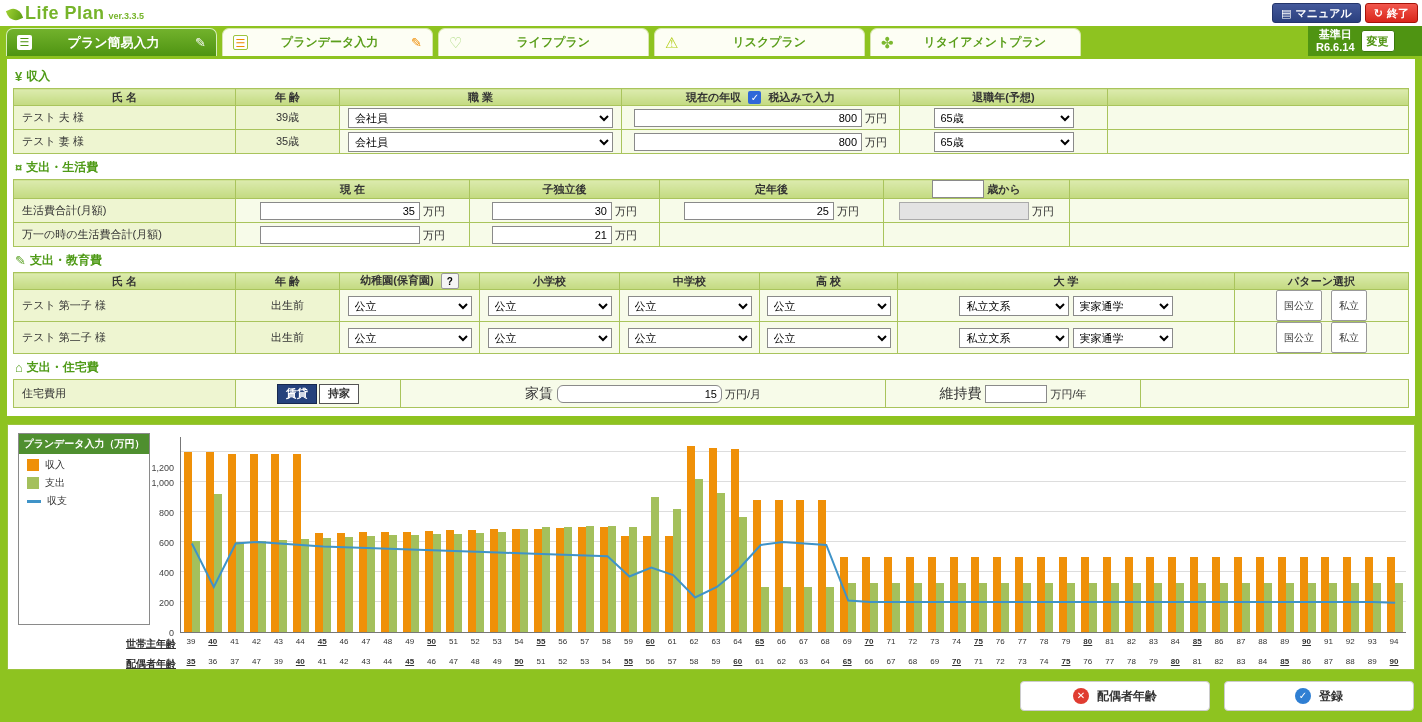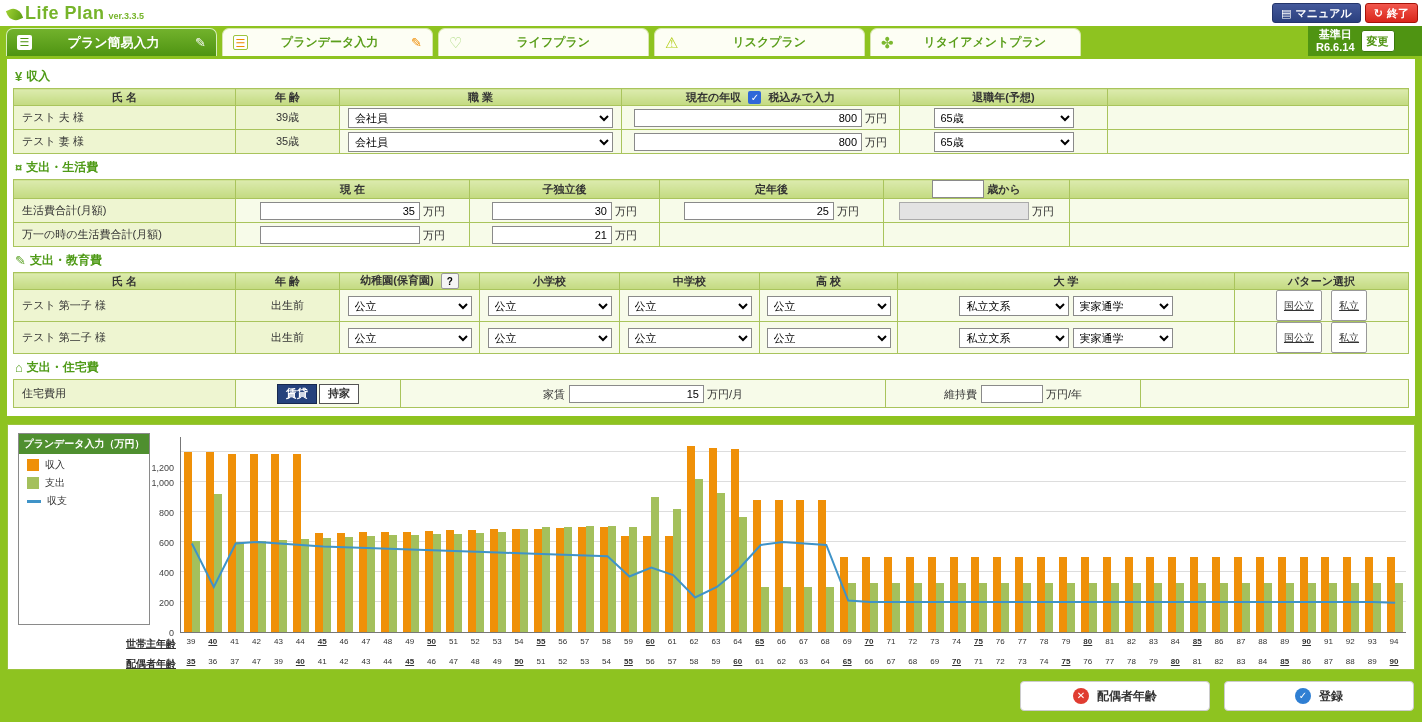--- a/index.html
+++ b/index.html
@@ -58,25 +58,25 @@
   .cell-ctl   { background:#f7fbe9; text-align:center; }
   select { height:20px; font-size:11px; border:1px solid #8a8a8a; background:#fff; padding:0 2px; }
   input[type=text] { height:18px; font-size:11px; border:1px solid #8a8a8a; text-align:right; padding:0 4px; background:#fff; }
   input[disabled] { background:#e3e3e3; border-color:#aaa; }
   .unit { font-size:11px; margin-left:3px; }
   .chk { display:inline-block; width:13px; height:13px; background:#2f67d8; border-radius:2px; color:#fff;
          font-size:10px; line-height:13px; text-align:center; vertical-align:middle; margin:0 4px; cursor:pointer; }
   .help-btn { width:18px; height:16px; background:#f5f5f5; border:1px solid #999; border-radius:2px; font-size:10px;
               font-weight:bold; cursor:pointer; margin-left:4px; vertical-align:middle; }
   .pat-btn { height:31px; background:#fff; border:1px solid #999; border-radius:2px; font-size:10px; cursor:pointer;
-             text-decoration:underline; margin:0 3px; padding:0 7px; color:#333; }
+             margin:0 3px; padding:0 7px; color:#333; }
   .tgl { height:20px; border:1px solid #555; font-size:11px; font-weight:bold; cursor:pointer; padding:0 8px; }
   .tgl-on  { background:#25427c; color:#fff; border-color:#17294f; }
   .tgl-off { background:#fff; color:#333; margin-left:2px; }
-  .inline-lab { font-size:11px; margin-right:4px; }
+  .inline-lab { font-size:14px; margin-right:4px; }
 
   
   .chart-panel { position:relative; margin:8px 7px 0; height:246px; background:#fff; border:1px solid #9cc43e; }
   .legend-box { position:absolute; left:10px; top:8px; width:132px; height:192px; background:#fff; border:1px solid #8a8a8a; }
   .legend-head { background:#4f8f2f; color:#fff; font-size:10px; font-weight:bold; padding:3px 4px; text-align:center; }
   .legend-item { display:flex; align-items:center; gap:6px; padding:4px 8px 0; font-size:10px; color:#333; }
   .sw { width:12px; height:12px; display:inline-block; }
   .sw-line { width:14px; height:3px; display:inline-block; }
   .chart-y-labels { position:absolute; left:120px; top:12px; width:48px; height:196px; }
   .ylab { position:absolute; right:2px; font-size:9px; color:#444; }
@@ -319,21 +319,21 @@
           <col style="width:255px">
           <col>
         </colgroup>
       <tbody>
           <tr>
         <td class="cell-label" style="height:28px">住宅費用</td>
         <td class="cell-ctl">
           <button class="tgl tgl-on">賃貸</button><button class="tgl tgl-off">持家</button>
         </td>
         <td class="cell-ctl">
-          <span class="inline-lab">家賃</span><input type="text" style="width: 135px;" value="15"><span class="unit">万円/月</span>
+          <span class="inline-lab">家賃</span><input type="text" style="width: 165px; border-radius: 6px;" value="15"><span class="unit">万円/月</span>
         </td>
         <td class="cell-ctl">
           <span class="inline-lab">維持費</span><input type="text" style="width: 62px;" value=""><span class="unit">万円/年</span>
         </td>
         <td class="cell-ctl"></td>
       </tr>
     </tbody>
       </table>
   </div>
 

